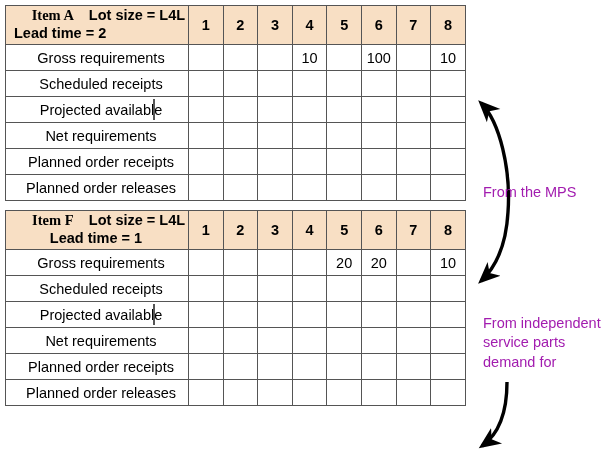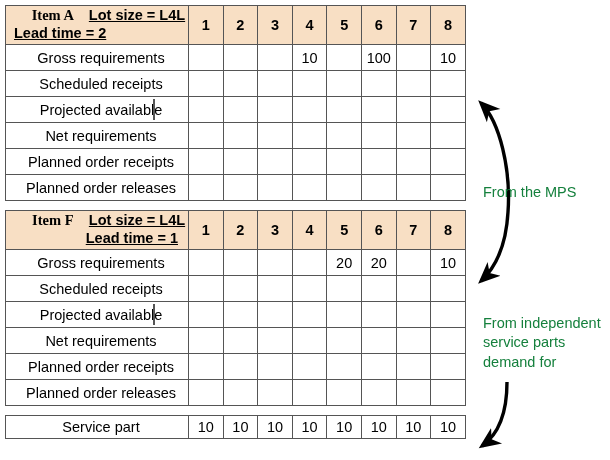--- a/index.html
+++ b/index.html
@@ -33,21 +33,21 @@
   }
   .hdr-title{
     text-align:left;
     padding:0 0 0 8px !important;
     font-weight:bold;
     line-height:1.22;
     font-size:14.5px;
   }
   .hdr-title .ti-row{display:block;white-space:nowrap;}
   .hdr-title .ti-name{display:inline-block;width:72px;font-family:Liberation Serif, serif;}
-  .hdr-title .ti-ind{display:inline-block;text-decoration:underline;}
+  .hdr-title .ti-ind{display:inline-block;}
   .row-label{
     text-align:left;
     padding-left:8px !important;
     font-size:14.5px;
     position:relative;
   }
   .row-label.has-divider::after{
     content:"";
     position:absolute;
     right:33px;top:2px;bottom:2px;
@@ -60,21 +60,21 @@
 
   
   .arrows{
     position:absolute;left:0;top:0;
     width:610px;height:460px;
     pointer-events:none;
   }
   .note{
     position:absolute;
     font-size:14.5px;
-    color:#15803d;
+    color:#a21caf;
     line-height:1.33;
     white-space:nowrap;
   }
 </style>
 </head>
 <body>
 
 <table class="mrp-table" id="tbl-item-a" style="left:5px;top:5px;width:460px;">
   <colgroup>
     <col style="width:183px">
@@ -192,21 +192,21 @@
       <col style="width:34.6px">
       <col style="width:34.6px">
       <col style="width:34.6px">
   </colgroup>
   <tbody>
     <tr>
       <td class="hdr-cell hdr-title" style="height:38px;margin-left:16px;">
         <span class="ti-row">
           <span class="ti-name">Item F</span><span class="ti-ind">Lot size = L4L</span>
         </span>
-        <span class="ti-row" style="text-align:right;padding-right:10px;">
+        <span class="ti-row" style="text-align:center;padding-right:10px;">
           <span class="ti-ind">Lead time = 1</span>
         </span>
       </td>
       <td class="hdr-cell" style="height:38px;">1</td>
       <td class="hdr-cell" style="height:38px;">2</td>
       <td class="hdr-cell" style="height:38px;">3</td>
       <td class="hdr-cell" style="height:38px;">4</td>
       <td class="hdr-cell" style="height:38px;">5</td>
       <td class="hdr-cell" style="height:38px;">6</td>
       <td class="hdr-cell" style="height:38px;">7</td>
@@ -293,31 +293,20 @@
     <col style="width:34.6px">
       <col style="width:34.6px">
       <col style="width:34.6px">
       <col style="width:34.6px">
     <col style="width:34.6px">
       <col style="width:34.6px">
       <col style="width:34.6px">
       <col style="width:34.6px">
   </colgroup>
   <tbody>
-    <tr>
-      <td class="row-label">Service part</td>
-      <td>10</td>
-      <td>10</td>
-      <td>10</td>
-      <td>10</td>
-      <td>10</td>
-      <td>10</td>
-      <td>10</td>
-      <td>10</td>
-    </tr>
   </tbody>
 </table>
 
 <svg class="arrows" viewBox="0 0 610 460" width="610" height="460">
   <defs>
     <marker id="ah" viewBox="0 0 12 12" refX="9" refY="6" markerWidth="7" markerHeight="7" orient="auto-start-reverse">
       <path d="M 0 1.2 L 11 6 L 0 10.8 L 3.1 6 Z" fill="#000000"></path>
     </marker>
   </defs>
 

